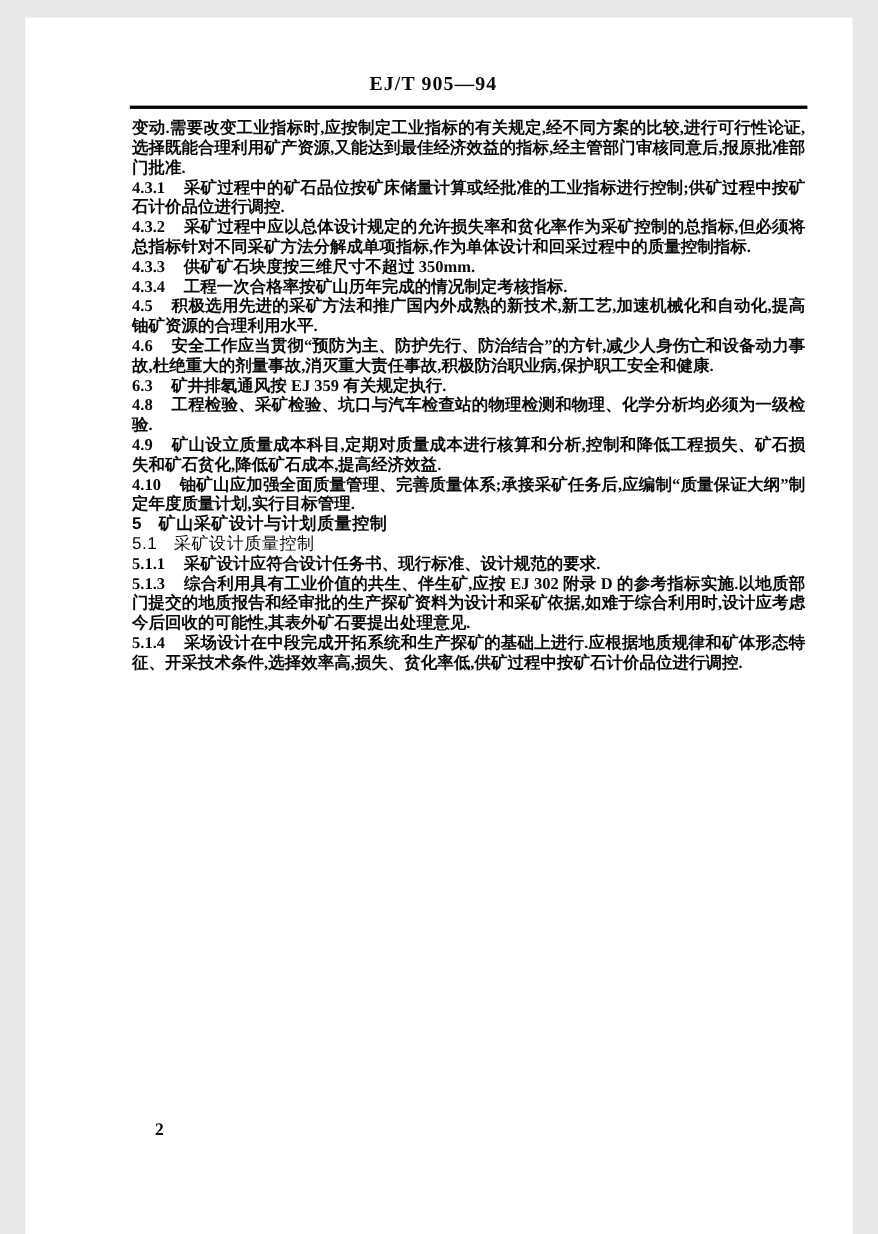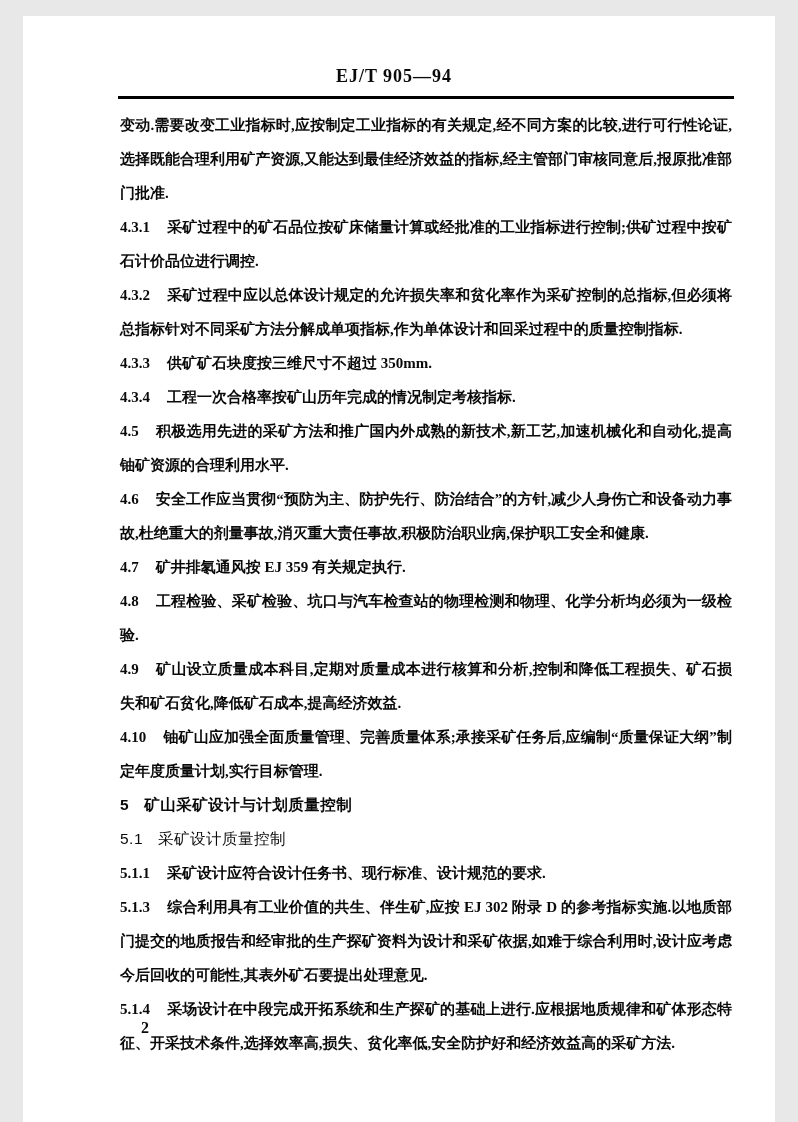--- a/index.html
+++ b/index.html
@@ -35,21 +35,21 @@
     width: 616px;
     height: 3px;
     background: #000;
   }
   .content {
     position: absolute;
     top: 92px;
     left: 97px;
     width: 612px;
     font-size: 15px;
-    line-height: 34px;
+    line-height: 18px;
     font-weight: bold;
     text-align: justify;
   }
   .content p {
     margin: 0;
     padding: 0;
   }
   .num {
     margin-right: 17px;
     white-space: nowrap;
@@ -99,36 +99,36 @@
 
     <p><span class="num">4.3.3</span><span>供矿矿石块度按三维尺寸不超过 350mm.</span></p>
 
     <p><span class="num">4.3.4</span><span>工程一次合格率按矿山历年完成的情况制定考核指标.</span></p>
 
 
     <p><span class="num">4.5</span><span>积极选用先进的采矿方法和推广国内外成熟的新技术,新工艺,加速机械化和自动化,提高铀矿资源的合理利用水平.</span></p>
 
     <p><span class="num">4.6</span><span>安全工作应当贯彻“预防为主、防护先行、防治结合”的方针,减少人身伤亡和设备动力事故,杜绝重大的剂量事故,消灭重大责任事故,积极防治职业病,保护职工安全和健康.</span></p>
 
-    <p><span class="num">4.7</span><span>矿井排氡通风按 EJ 359 有关规定执行.</span></p>
+    <p><span class="num">6.3</span><span>矿井排氡通风按 EJ 359 有关规定执行.</span></p>
 
     <p><span class="num">4.8</span><span>工程检验、采矿检验、坑口与汽车检查站的物理检测和物理、化学分析均必须为一级检验.</span></p>
 
     <p><span class="num">4.9</span><span>矿山设立质量成本科目,定期对质量成本进行核算和分析,控制和降低工程损失、矿石损失和矿石贫化,降低矿石成本,提高经济效益.</span></p>
 
     <p><span class="num">4.10</span><span>铀矿山应加强全面质量管理、完善质量体系;承接采矿任务后,应编制“质量保证大纲”制定年度质量计划,实行目标管理.</span></p>
 
     <p class="sec-heading"><span class="num">5</span><span>矿山采矿设计与计划质量控制</span></p>
 
     <p class="subsec-heading"><span class="num">5.1</span><span>采矿设计质量控制</span></p>
 
     <p><span class="num">5.1.1</span><span>采矿设计应符合设计任务书、现行标准、设计规范的要求.</span></p>
 
 
     <p><span class="num">5.1.3</span><span>综合利用具有工业价值的共生、伴生矿,应按 EJ 302 附录 D 的参考指标实施.以地质部门提交的地质报告和经审批的生产探矿资料为设计和采矿依据,如难于综合利用时,设计应考虑今后回收的可能性,其表外矿石要提出处理意见.</span></p>
 
-    <p><span class="num">5.1.4</span><span>采场设计在中段完成开拓系统和生产探矿的基础上进行.应根据地质规律和矿体形态特征、开采技术条件,选择效率高,损失、贫化率低,安全防护好和经济效益高的采矿方法.</span></p>
+    <p><span class="num">5.1.4</span><span>采场设计在中段完成开拓系统和生产探矿的基础上进行.应根据地质规律和矿体形态特征、开采技术条件,选择效率高,损失、贫化率低,供矿过程中按矿石计价品位进行调控.</span></p>
 
   </div>
 
   <div class="page-number">2</div>
 
 </div>
 
 </body></html>

